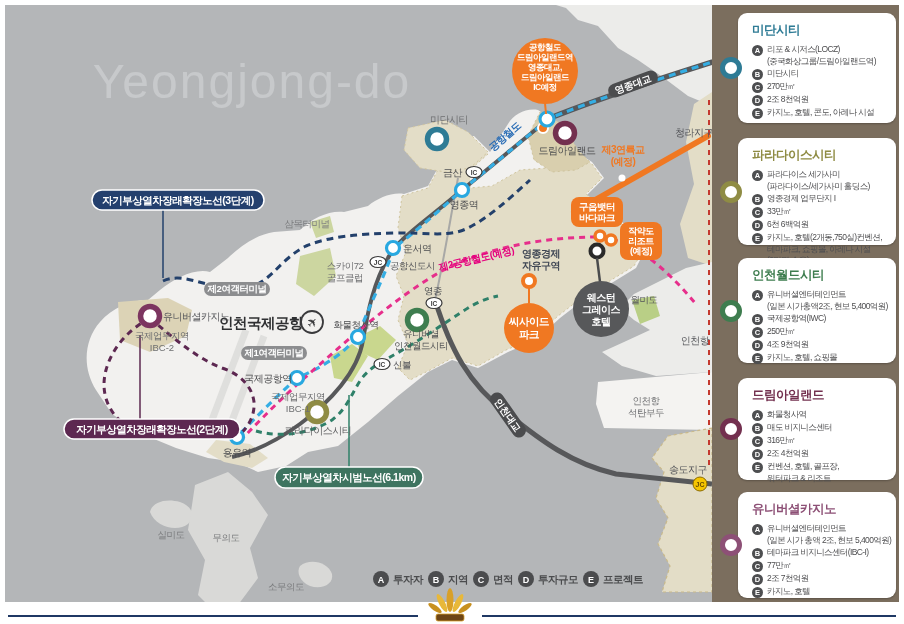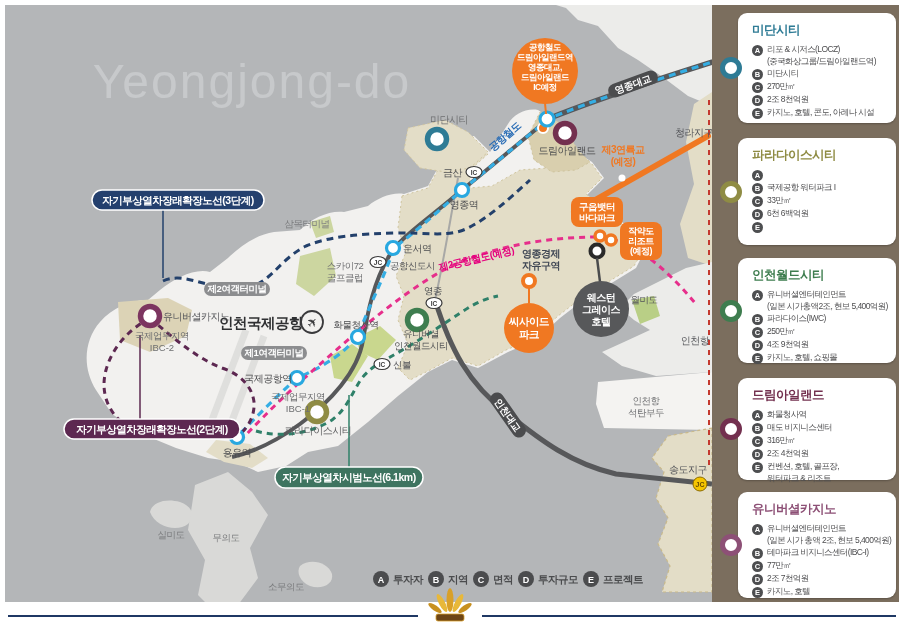--- a/index.html
+++ b/index.html
@@ -263,57 +263,66 @@
         <div class="line-group">
           <div class="item-line">카지노, 호텔, 콘도, 아레나 시설</div>
         </div>
       </div>
     </div>
   <div class="card" style="top:133px;height:107px;">
       <div class="side-dot" style="border-color: rgb(143, 140, 68);"></div>
       <div class="card-title" style="color: rgb(143, 140, 68);">파라다이스시티</div>
       <div class="card-item">
         <div class="chip">A</div>
+        <div class="line-group">
+          <div class="item-line">파라다이스 세가사미</div>
+          <div class="item-line">(파라다이스/세가사미 홀딩스)</div>
+        </div>
       </div>
       <div class="card-item">
         <div class="chip">B</div>
         <div class="line-group">
-          <div class="item-line">국제공항 워터파크 I</div>
+          <div class="item-line">영종경제 업무단지 I</div>
         </div>
       </div>
       <div class="card-item">
         <div class="chip">C</div>
         <div class="line-group">
           <div class="item-line">33만㎡</div>
         </div>
       </div>
       <div class="card-item">
         <div class="chip">D</div>
         <div class="line-group">
           <div class="item-line">6천 6백억원</div>
         </div>
       </div>
       <div class="card-item">
         <div class="chip">E</div>
+        <div class="line-group">
+          <div class="item-line">카지노, 호텔(2개동,750실)컨벤션,</div>
+          <div class="item-line">테마파크, 쇼핑몰, 아레나 시설</div>
+          <div class="item-line">(2만명 수용)</div>
+        </div>
       </div>
     </div>
   <div class="card" style="top:253px;height:105px;">
       <div class="side-dot" style="border-color: rgb(62, 125, 79);"></div>
       <div class="card-title" style="color: rgb(62, 125, 79);">인천월드시티</div>
       <div class="card-item">
         <div class="chip">A</div>
         <div class="line-group">
           <div class="item-line">유니버셜엔터테인먼트</div>
           <div class="item-line">(일본 시가총액2조, 현보 5,400억원)</div>
         </div>
       </div>
       <div class="card-item">
         <div class="chip">B</div>
         <div class="line-group">
-          <div class="item-line">파라다이스(IWC)</div>
+          <div class="item-line">국제공항역(IWC)</div>
         </div>
       </div>
       <div class="card-item">
         <div class="chip">C</div>
         <div class="line-group">
           <div class="item-line">250만㎡</div>
         </div>
       </div>
       <div class="card-item">
         <div class="chip">D</div>

